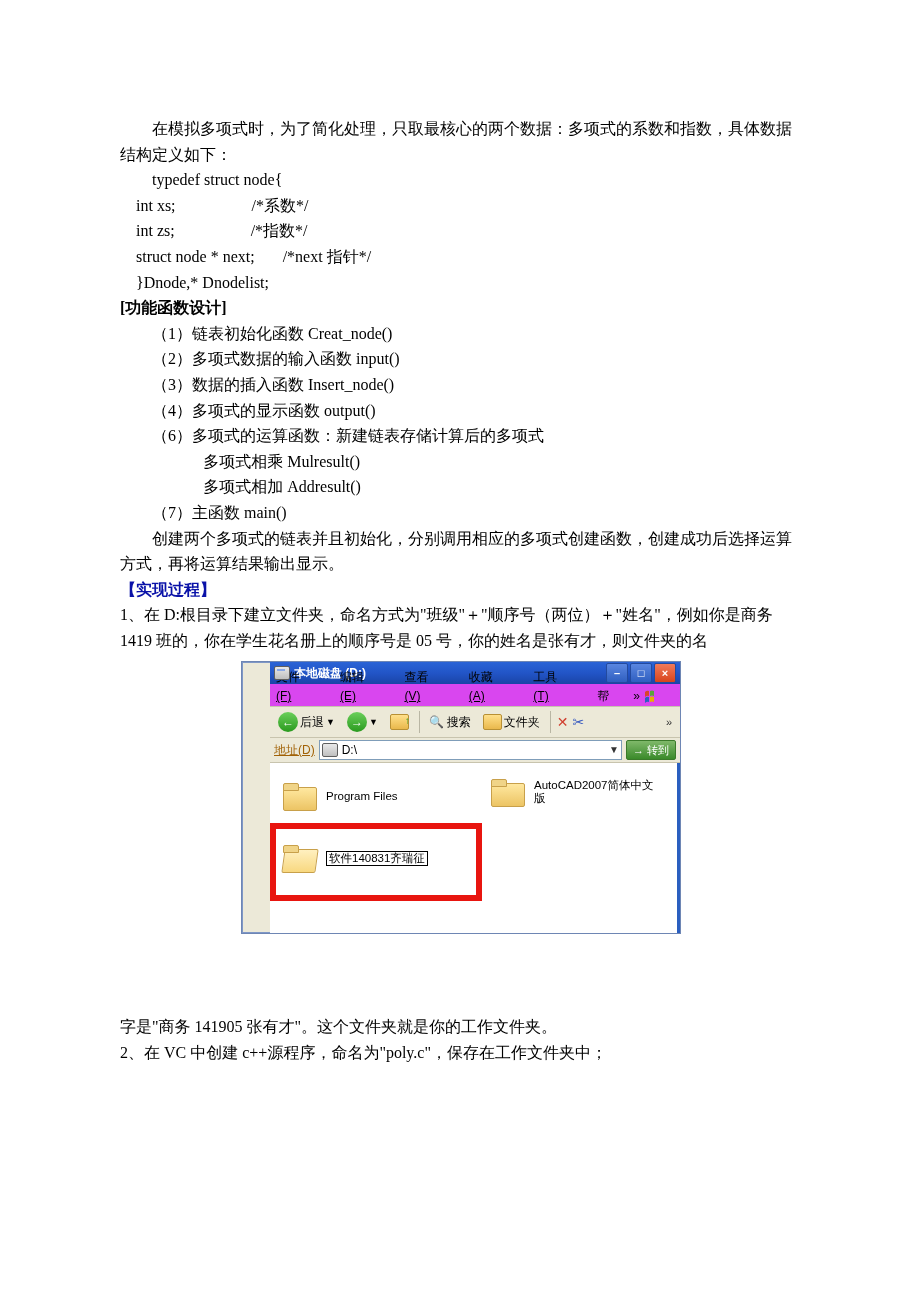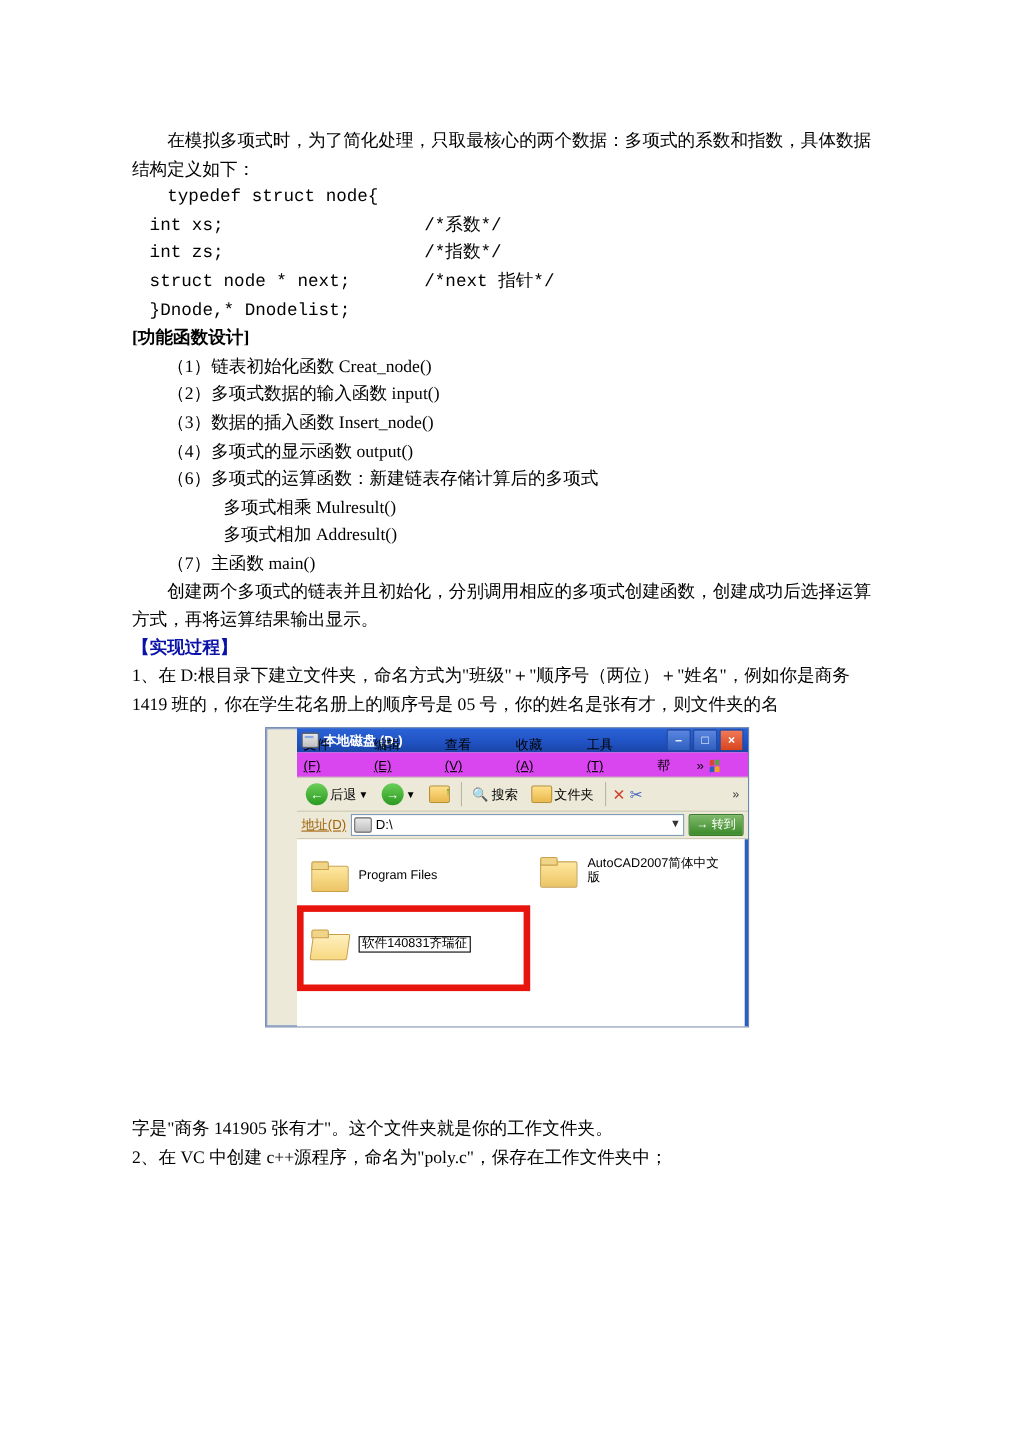--- a/index.html
+++ b/index.html
@@ -10,21 +10,21 @@
     font-family: "SimSun", "宋体", serif;
     font-size: 16px;
     color: #000;
     line-height: 1.6;
   }
   .page {
     padding: 116px 118px 0 120px;
   }
   .para { margin: 0; }
   .indent { text-indent: 2em; }
-  .code-line { font-family: Liberation Mono, monospace; margin: 0; white-space: pre; }
+  .code-line { font-family: Liberation Serif, serif; margin: 0; white-space: pre; }
   .code-indent { padding-left: 1em; }
   .bold { font-weight: bold; }
   .blue { color: #0a12a8; }
 
   
   .explorer-wrap {
     display: flex;
     justify-content: center;
     margin: 8px 0 40px 0;
   }

